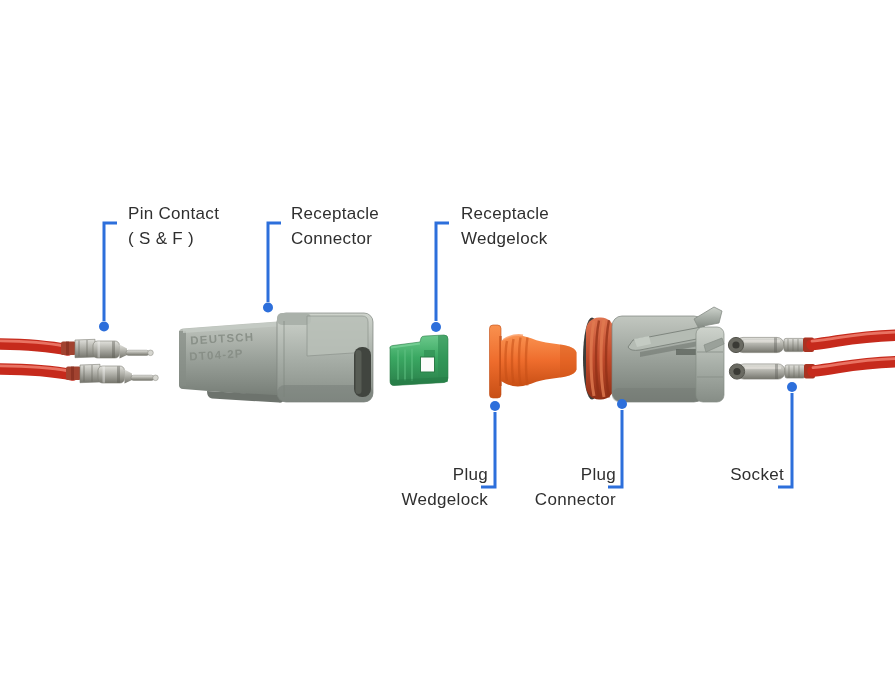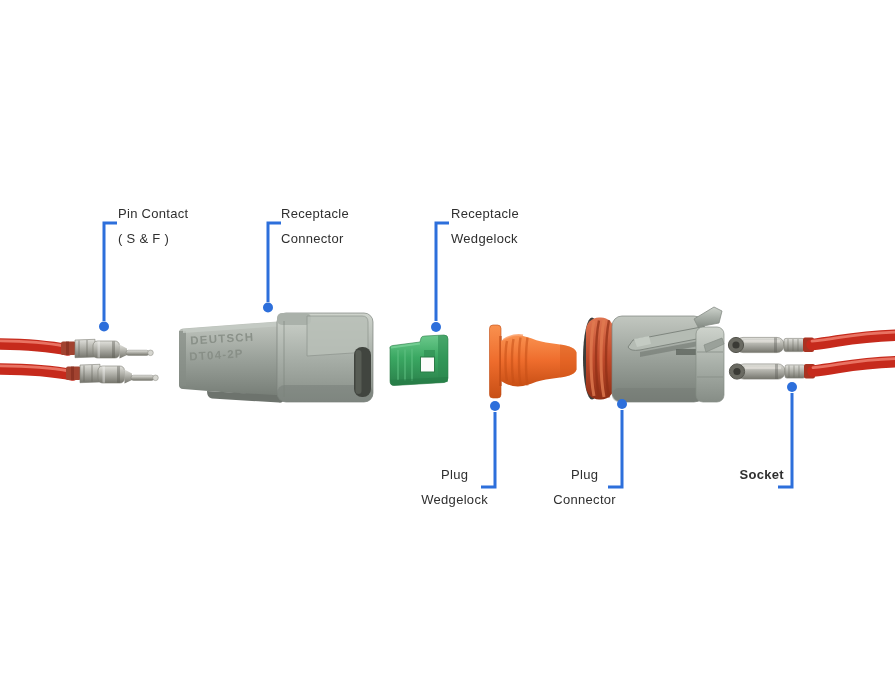--- a/index.html
+++ b/index.html
@@ -8,26 +8,27 @@
     width:895px;height:691px;
     background:#ffffff;
     overflow:hidden;
     font-family:"Liberation Sans",sans-serif;
   }
   .partsvg{position:absolute;left:0;top:0;}
   .leader{stroke:var(--leader-blue,#2d6fdb);stroke-width:3;fill:none;stroke-linejoin:miter;stroke-linecap:butt;}
   .leader-dot{fill:var(--leader-blue,#2d6fdb);}
   .label{
     position:absolute;
-    font-size:13px;line-height:25px;
+    font-size:17px;line-height:25px;
     color:var(--label-text,#2f2f2f);
     letter-spacing:.3px;
     white-space:nowrap;
+    margin-left:10px;
   }
-  .label.right{text-align:center;}
+  .label.right{text-align:right;}
   .label span{display:block;}
   .marking{
     font-family:"Liberation Sans",sans-serif;
     font-size:11.5px;font-weight:bold;letter-spacing:1.2px;
     fill:#868d85;opacity:.9;
   }
 </style>
 </head>
 <body>
 
@@ -190,17 +191,17 @@
   <div class="label right" style="right:407px;top:462px;">
     <span>Plug</span>
     <span>Wedgelock</span>
   </div>
 
   <div class="label right" style="right:279px;top:462px;">
     <span>Plug</span>
     <span>Connector</span>
   </div>
 
-  <div class="label right" style="right:111px;top:462px;font-weight:bold;">
+  <div class="label right" style="right:111px;top:462px;">
     <span>Socket</span>
   </div>
 
 </div>
 
 </body></html>

